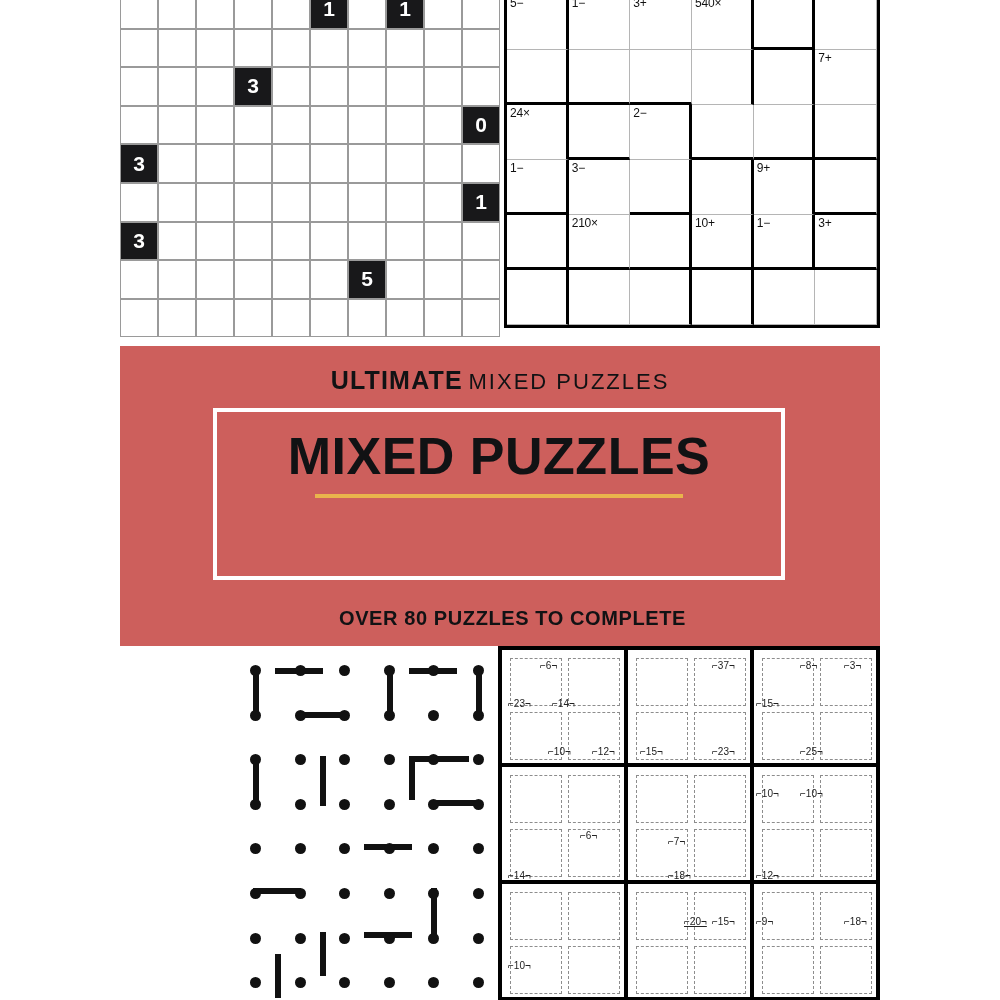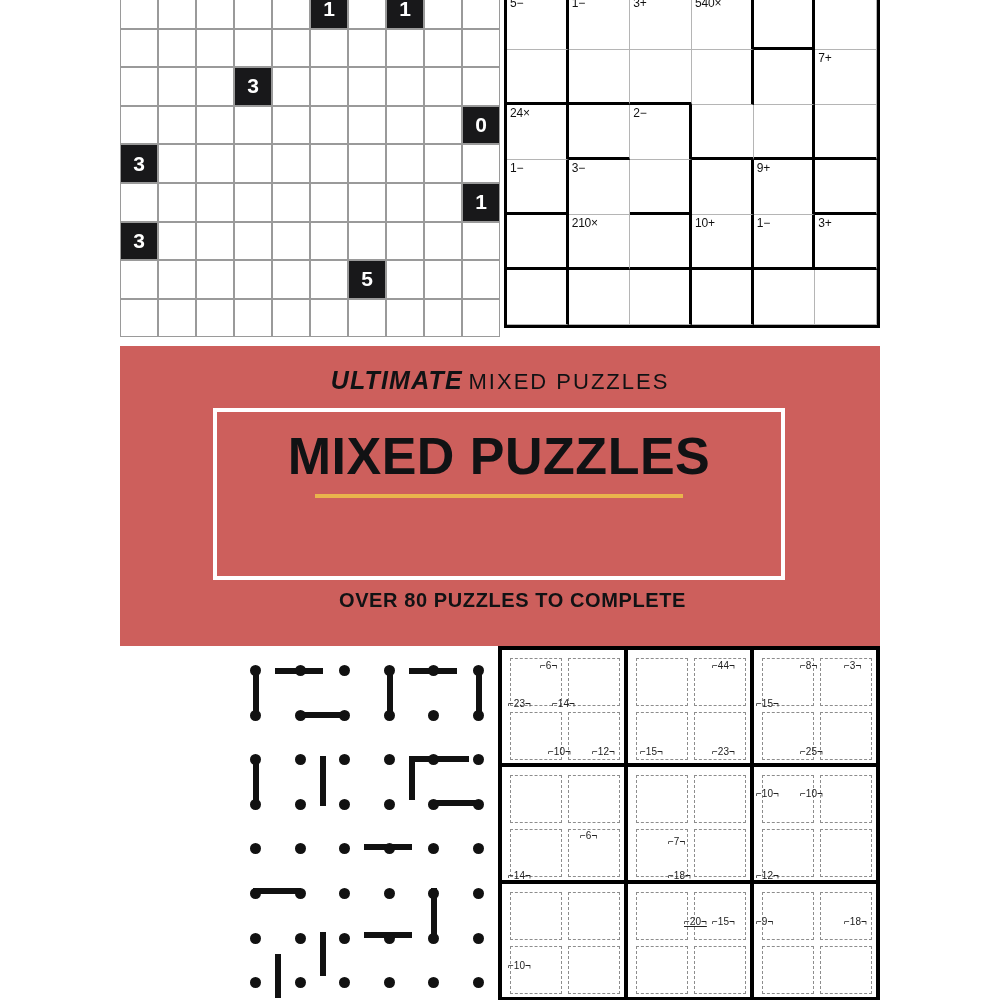--- a/index.html
+++ b/index.html
@@ -112,21 +112,20 @@
     left: 0; right: 0;
     top: 20px;
     text-align: center;
     color: #111214;
     font-family: "Liberation Sans", sans-serif;
     letter-spacing: 1.2px;
   }
   .brandline .b1 {
     font-weight: bold;
     font-size: 25px;
-    font-style: italic;
   }
   .brandline .b2 {
     font-weight: normal;
     font-size: 22px;
     letter-spacing: 2px;
   }
   .framebox {
     position: absolute;
     left: 93px;
     top: 62px;
@@ -162,21 +161,21 @@
     text-align: center;
     font-size: 47px;
     font-weight: bold;
     color: #111214;
     letter-spacing: 1.5px;
     font-family: "Liberation Sans", sans-serif;
   }
   .tagline {
     position: absolute;
     left: 0; right: 0;
-    top: 243px;
+    top: 261px;
     text-align: center;
     font-size: 20px;
     font-weight: bold;
     color: #111214;
     letter-spacing: 0.6px;
     font-family: "Liberation Sans", sans-serif;
     padding-left: 25px;
   }
 
   
@@ -565,21 +564,21 @@
         <div class="sug-dashed" style="left: 136px; top: 244px; width: 52px; height: 48px;"></div>
         <div class="sug-dashed" style="left: 194px; top: 244px; width: 52px; height: 48px;"></div>
         <div class="sug-dashed" style="left: 136px; top: 298px; width: 52px; height: 48px;"></div>
         <div class="sug-dashed" style="left: 194px; top: 298px; width: 52px; height: 48px;"></div>
         <div class="sug-block" style="left: 252px; top: 234px; width: 126px; height: 117px;"></div>
         <div class="sug-dashed" style="left: 262px; top: 244px; width: 52px; height: 48px;"></div>
         <div class="sug-dashed" style="left: 320px; top: 244px; width: 52px; height: 48px;"></div>
         <div class="sug-dashed" style="left: 262px; top: 298px; width: 52px; height: 48px;"></div>
         <div class="sug-dashed" style="left: 320px; top: 298px; width: 52px; height: 48px;"></div>
         <div class="sug-clue" style="left: 40px; top: 12px;">⌐6¬</div>
-        <div class="sug-clue" style="left: 212px; top: 12px;">⌐44¬</div>
+        <div class="sug-clue" style="left: 212px; top: 12px;">⌐37¬</div>
         <div class="sug-clue" style="left: 300px; top: 12px;">⌐8¬</div>
         <div class="sug-clue" style="left: 344px; top: 12px;">⌐3¬</div>
         <div class="sug-clue" style="left: 8px; top: 50px;">⌐23¬</div>
         <div class="sug-clue" style="left: 52px; top: 50px;">⌐14¬</div>
         <div class="sug-clue" style="left: 256px; top: 50px;">⌐15¬</div>
         <div class="sug-clue" style="left: 48px; top: 98px;">⌐10¬</div>
         <div class="sug-clue" style="left: 92px; top: 98px;">⌐12¬</div>
         <div class="sug-clue" style="left: 140px; top: 98px;">⌐15¬</div>
         <div class="sug-clue" style="left: 212px; top: 98px;">⌐23¬</div>
         <div class="sug-clue" style="left: 300px; top: 98px;">⌐25¬</div>

